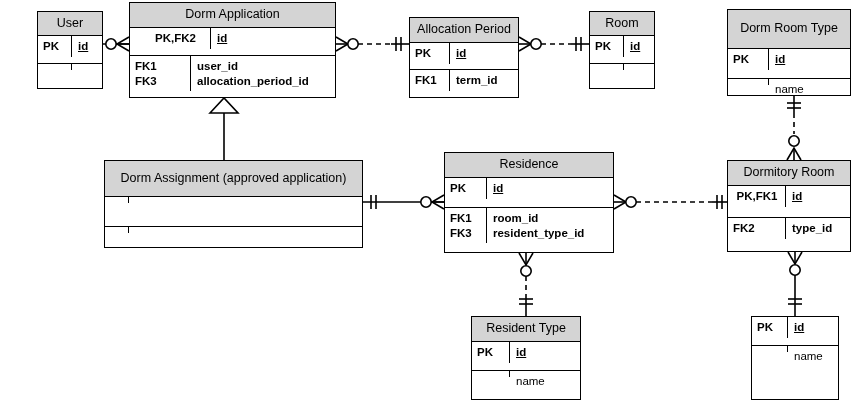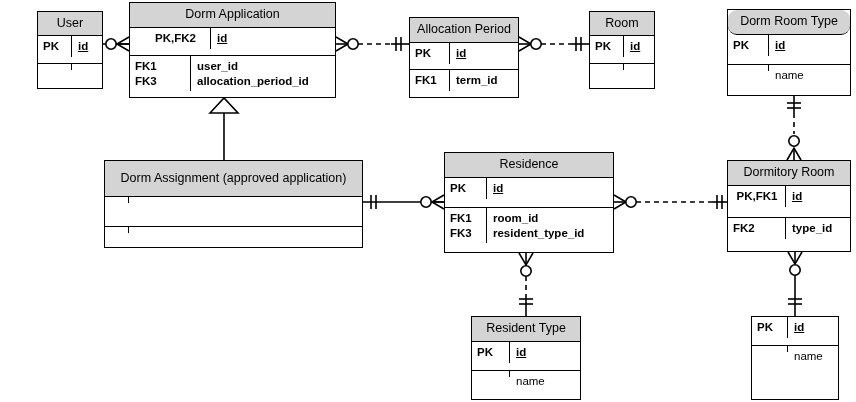--- a/index.html
+++ b/index.html
@@ -230,21 +230,21 @@
             <div class="cell-key" style="width: 34px;">PK</div>
             <div class="cell-attr pk">id</div>
           </div>
           <div class="ent-row" style="height: 24px;">
             <div class="cell-key" style="width: 34px;"></div>
             <div class="cell-attr plain"></div>
           </div>
         </div>
       </div>
       <div class="entity" style="left: 727px; top: 9px; width: 124px; height: 87px;">
-        <div class="ent-header" style="height: 25px; border-radius: 9px;">Dorm Room Type</div>
+        <div class="ent-header" style="height: 39px;">Dorm Room Type</div>
         <div class="ent-body">
           <div class="ent-row divided" style="height: 30px;">
             <div class="cell-key" style="width: 41px;">PK</div>
             <div class="cell-attr pk">id</div>
           </div>
           <div class="ent-row" style="height: 30px;">
             <div class="cell-key" style="width: 41px;"></div>
             <div class="cell-attr plain">name</div>
           </div>
         </div>

